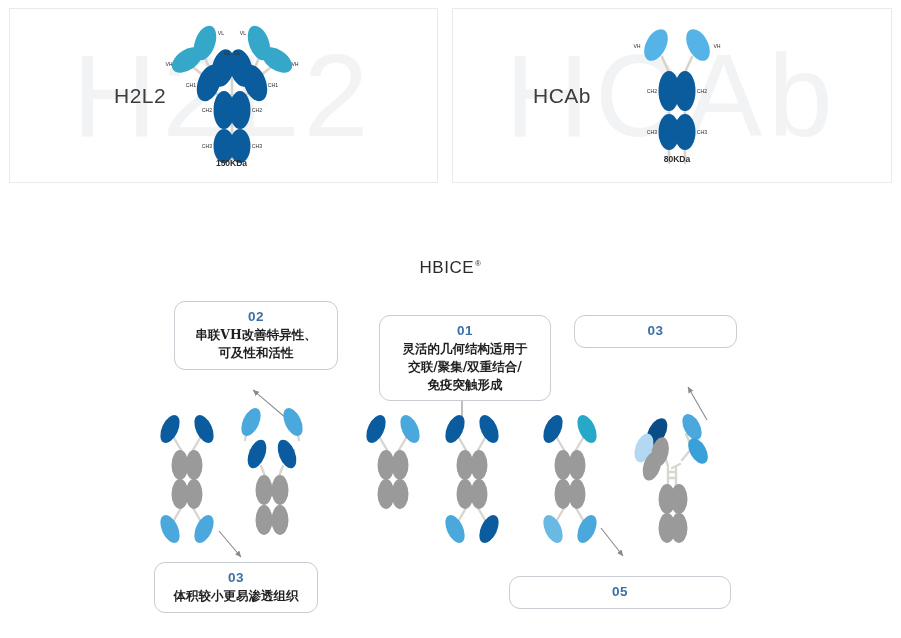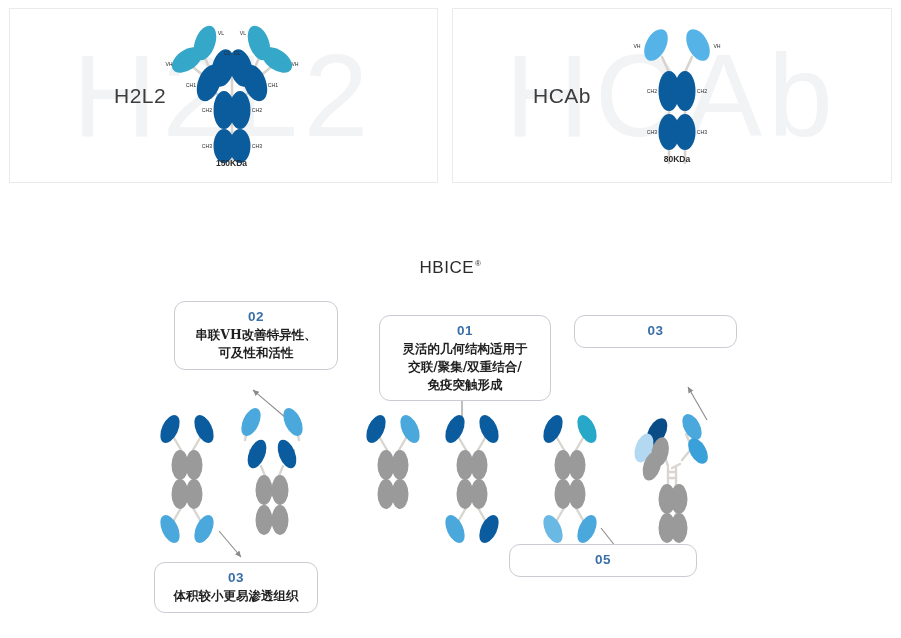--- a/index.html
+++ b/index.html
@@ -114,21 +114,21 @@
     font-weight: bold;
     color: #1f1f1f;
     line-height: 1.42;
     white-space: pre-line;
   }
 
   #callout-02 { left: 174px; top: 301px; width: 164px; }
   #callout-01 { left: 379px; top: 315px; width: 172px; }
   #callout-03 { left: 574px; top: 315px; width: 163px; }
   #callout-04 { left: 154px; top: 562px; width: 164px; }
-  #callout-05 { left: 509px; top: 544px; width: 188px; padding-left: 8px; }
+  #callout-05 { left: 509px; top: 576px; width: 222px; padding-left: 8px; }
 
   
   .ab-row {
     position: absolute;
     left: 0;
     top: 404px;
     width: 901px;
     height: 150px;
   }
   .ab { position: absolute; top: 0; }

